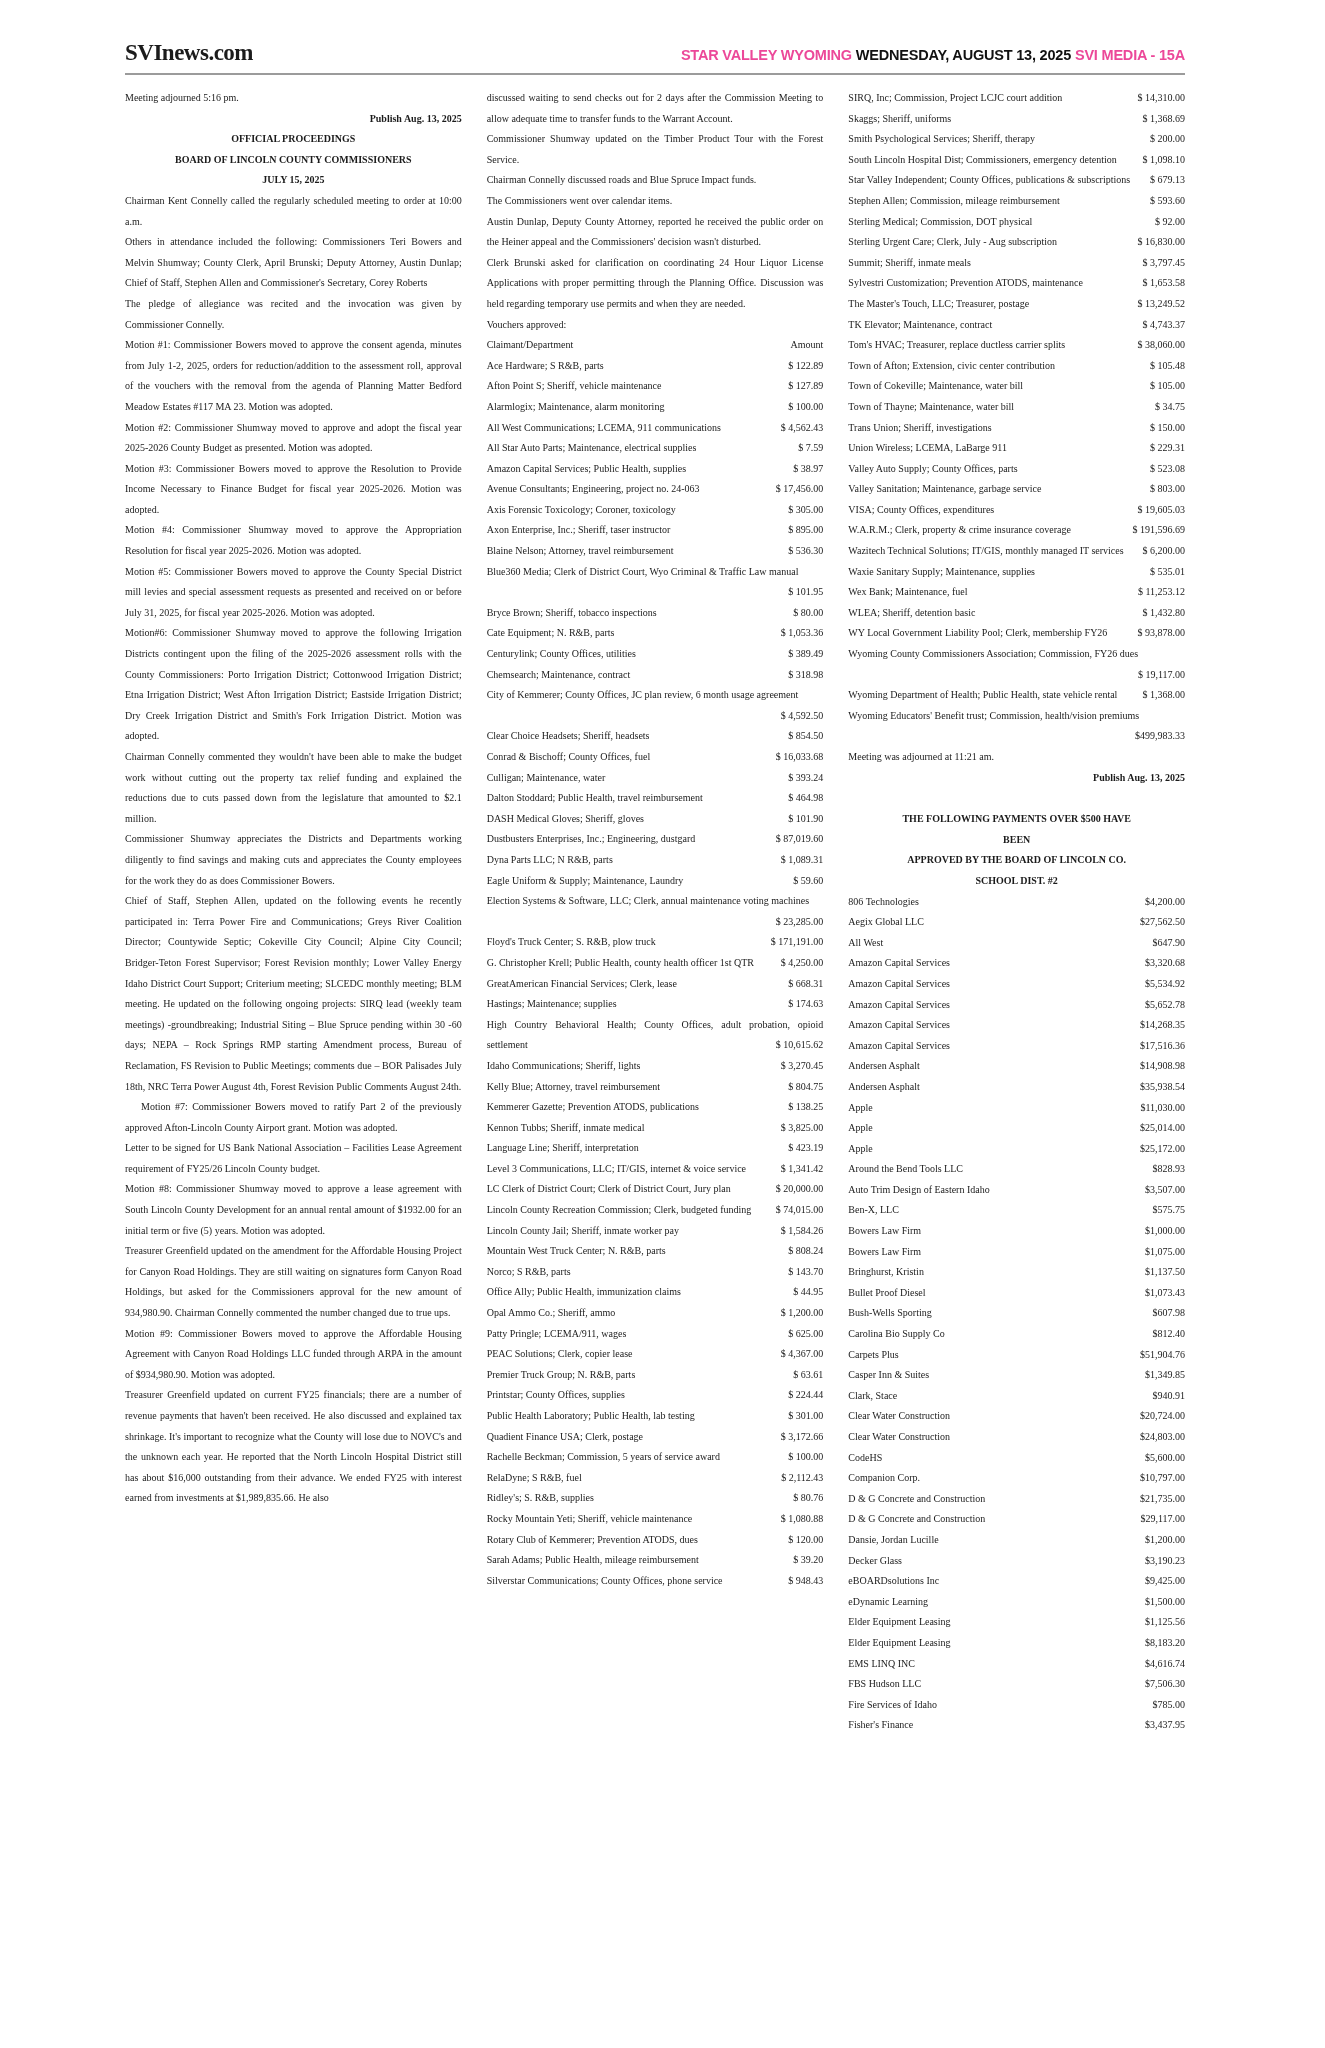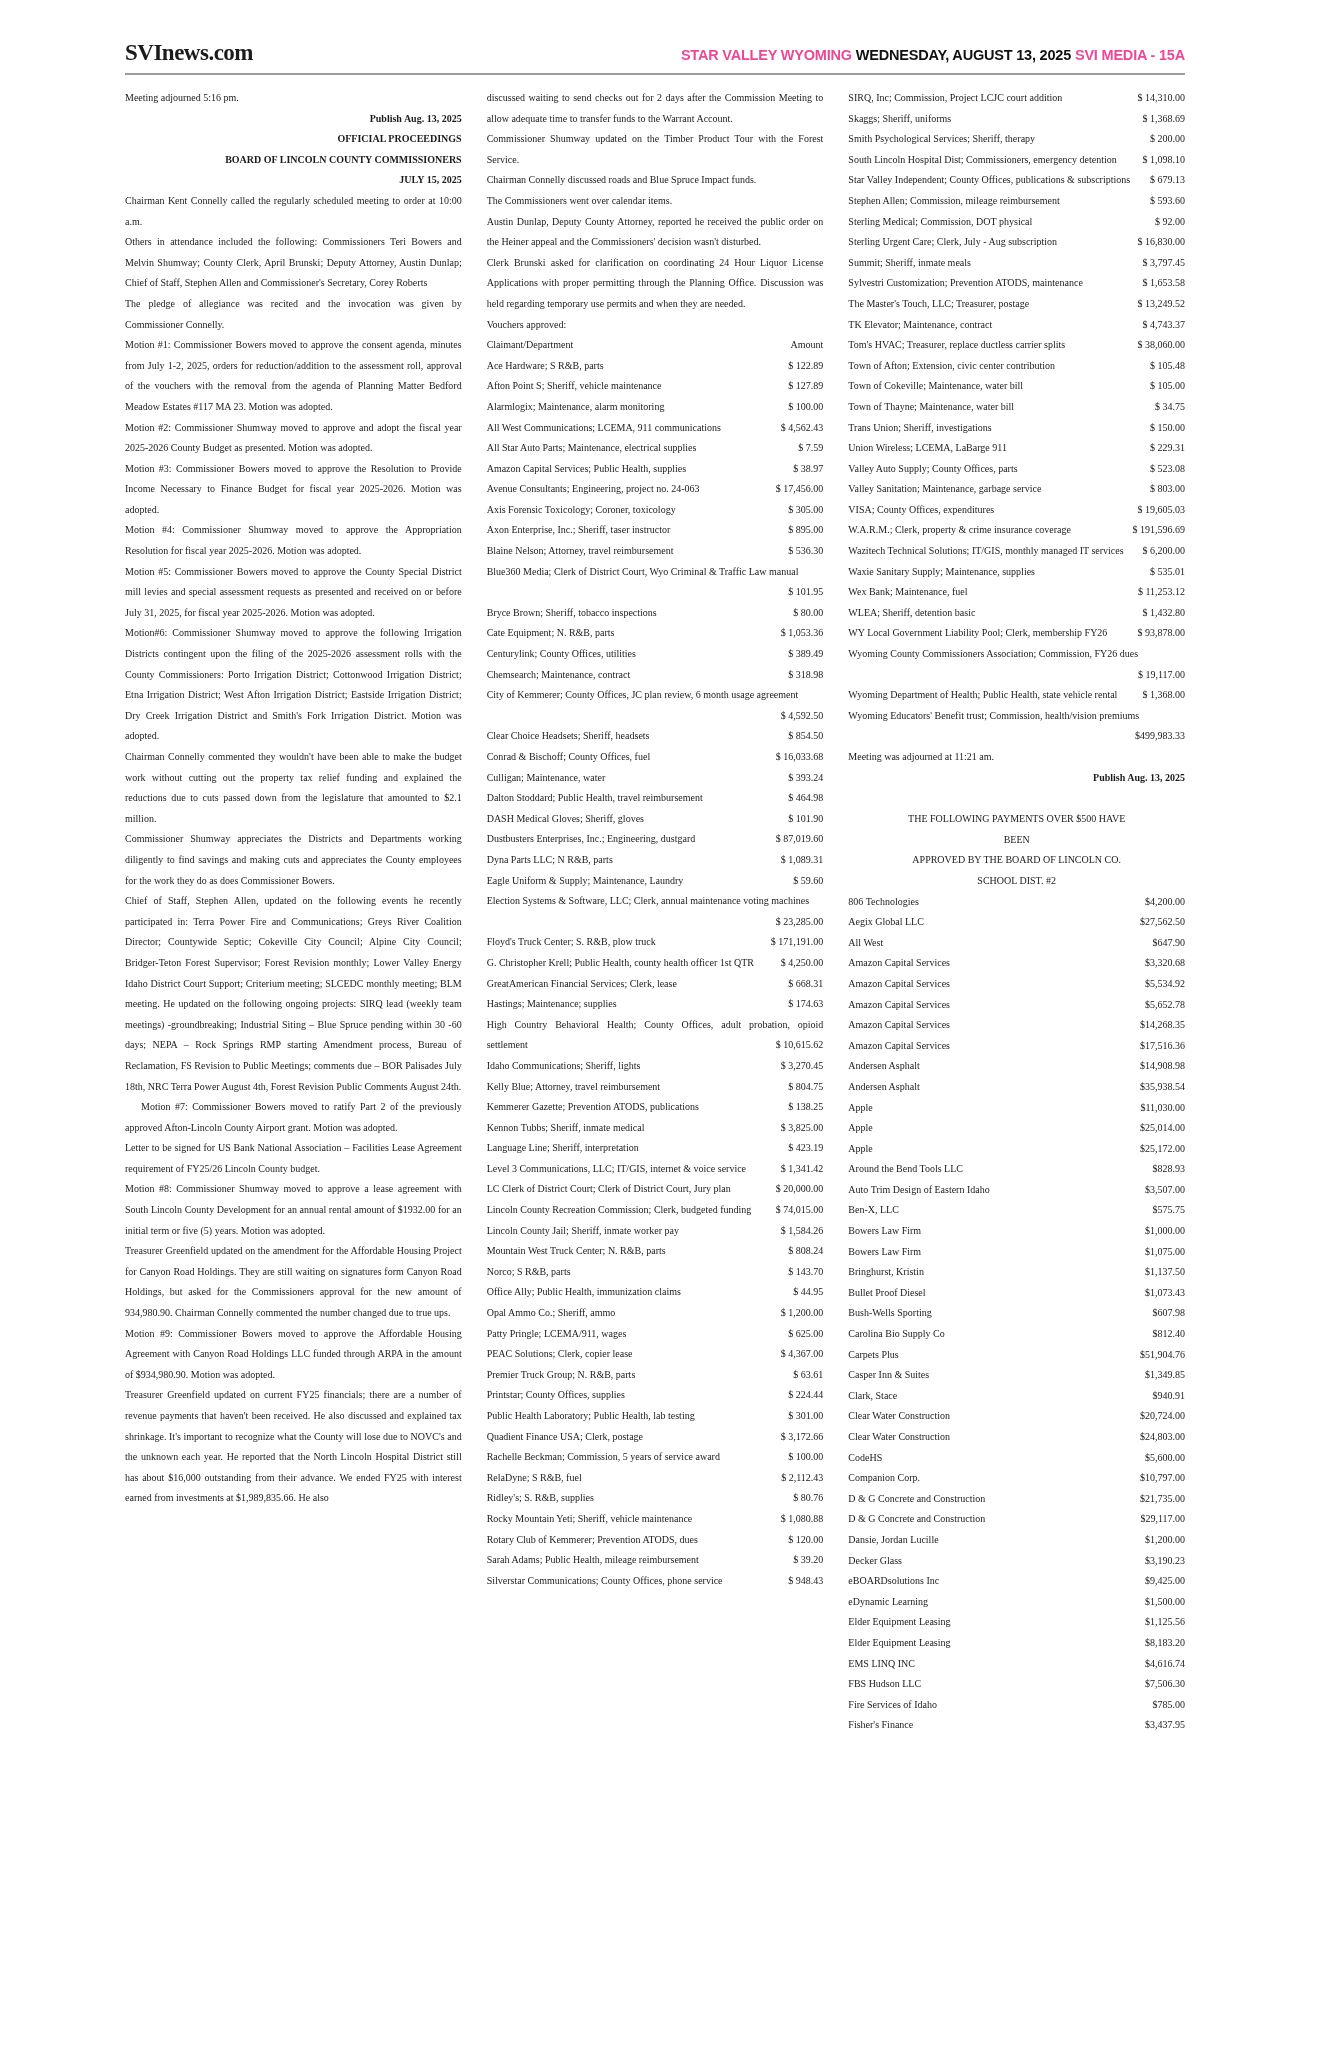--- a/index.html
+++ b/index.html
@@ -16,24 +16,24 @@
   .issue {
     font-family: "Liberation Sans", sans-serif; font-size: 14.5px;
     font-weight: 700; letter-spacing: -0.2px; color: #111;
   }
   .issue .dim { color: #ec4899; }
   .cols { display: flex; gap: 25px; margin-top: 13px; }
   .col { width: 393px; font-size: 10px; line-height: 20.6px; text-align: justify; hyphens: none; }
   .para { margin: 0; }
   .para.indent { text-indent: 16px; }
   .pub { font-weight: 700; text-align: right; }
-  .c-head { font-weight: 700; text-align: right; }
+  .c-head { font-weight: 700; text-align: center; }
   .vrow { display: flow-root; }
   .vrow .amt { float: right; }
-  .school-head { font-weight: 400; text-align: center; margin-top: 21px; }
+  .school-head { font-weight: 700; text-align: center; margin-top: 21px; }
 </style>
 </head>
 <body>
 
 <div class="page">
 
   <div class="masthead">
     <span class="site">SVInews.com</span>
     <span class="issue">
       <span class="dim">STAR VALLEY WYOMING</span>

